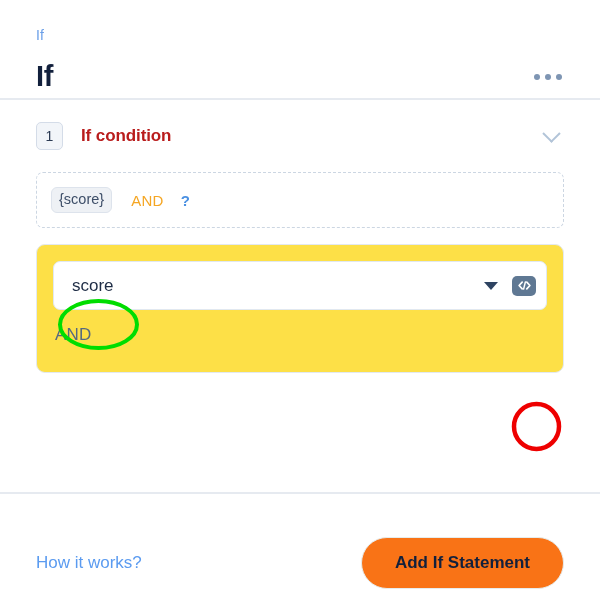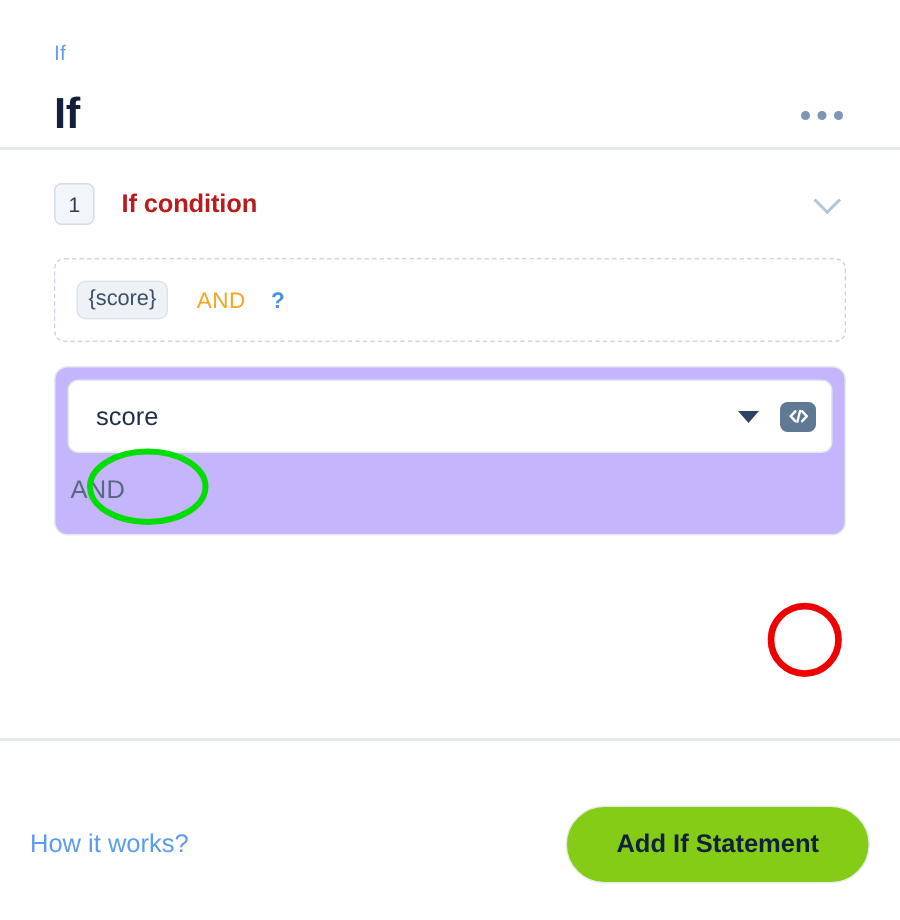--- a/index.html
+++ b/index.html
@@ -144,24 +144,24 @@
   .op-q {
     color: #4a90e2;
     font-size: 15px;
     font-weight: bold;
     margin-left: -2px;
   }
 
   
   .editor-card {
     margin-top: 16px;
-    background: #c4b5fd;
+    background: #fde047;
     border: 1px solid #e3e9f0;
     border-radius: 9px;
-    padding: 8px;
+    padding: 16px;
   }
   .field {
     background: #ffffff;
     border: 1px solid #e1e8f0;
     border-radius: 7px;
     height: 49px;
     display: flex;
     align-items: center;
     padding: 0 10px 0 18px;
     position: relative;
@@ -212,34 +212,34 @@
     top: 492px;
     width: 100%;
     height: 2px;
     background: #e6eaf0;
   }
   .footer {
     position: absolute;
     left: 0;
     top: 492px;
     width: 100%;
-    padding: 0 20px;
+    padding: 0 36px;
     height: 121px;
     display: flex;
     align-items: center;
     justify-content: space-between;
   }
   .how-link {
     font-size: 17px;
     color: #5b9bf0;
     cursor: pointer;
     margin-top: 20px;
   }
   .add-btn {
-    background: #84cc16;
+    background: #f97316;
     border: 1px solid #e6ecec;
     border-radius: 40px;
     padding: 15px 33px;
     font-size: 17px;
     font-weight: bold;
     color: #12203c;
     cursor: pointer;
     margin-top: 20px;
     font-family: "Liberation Sans", sans-serif;
   }

